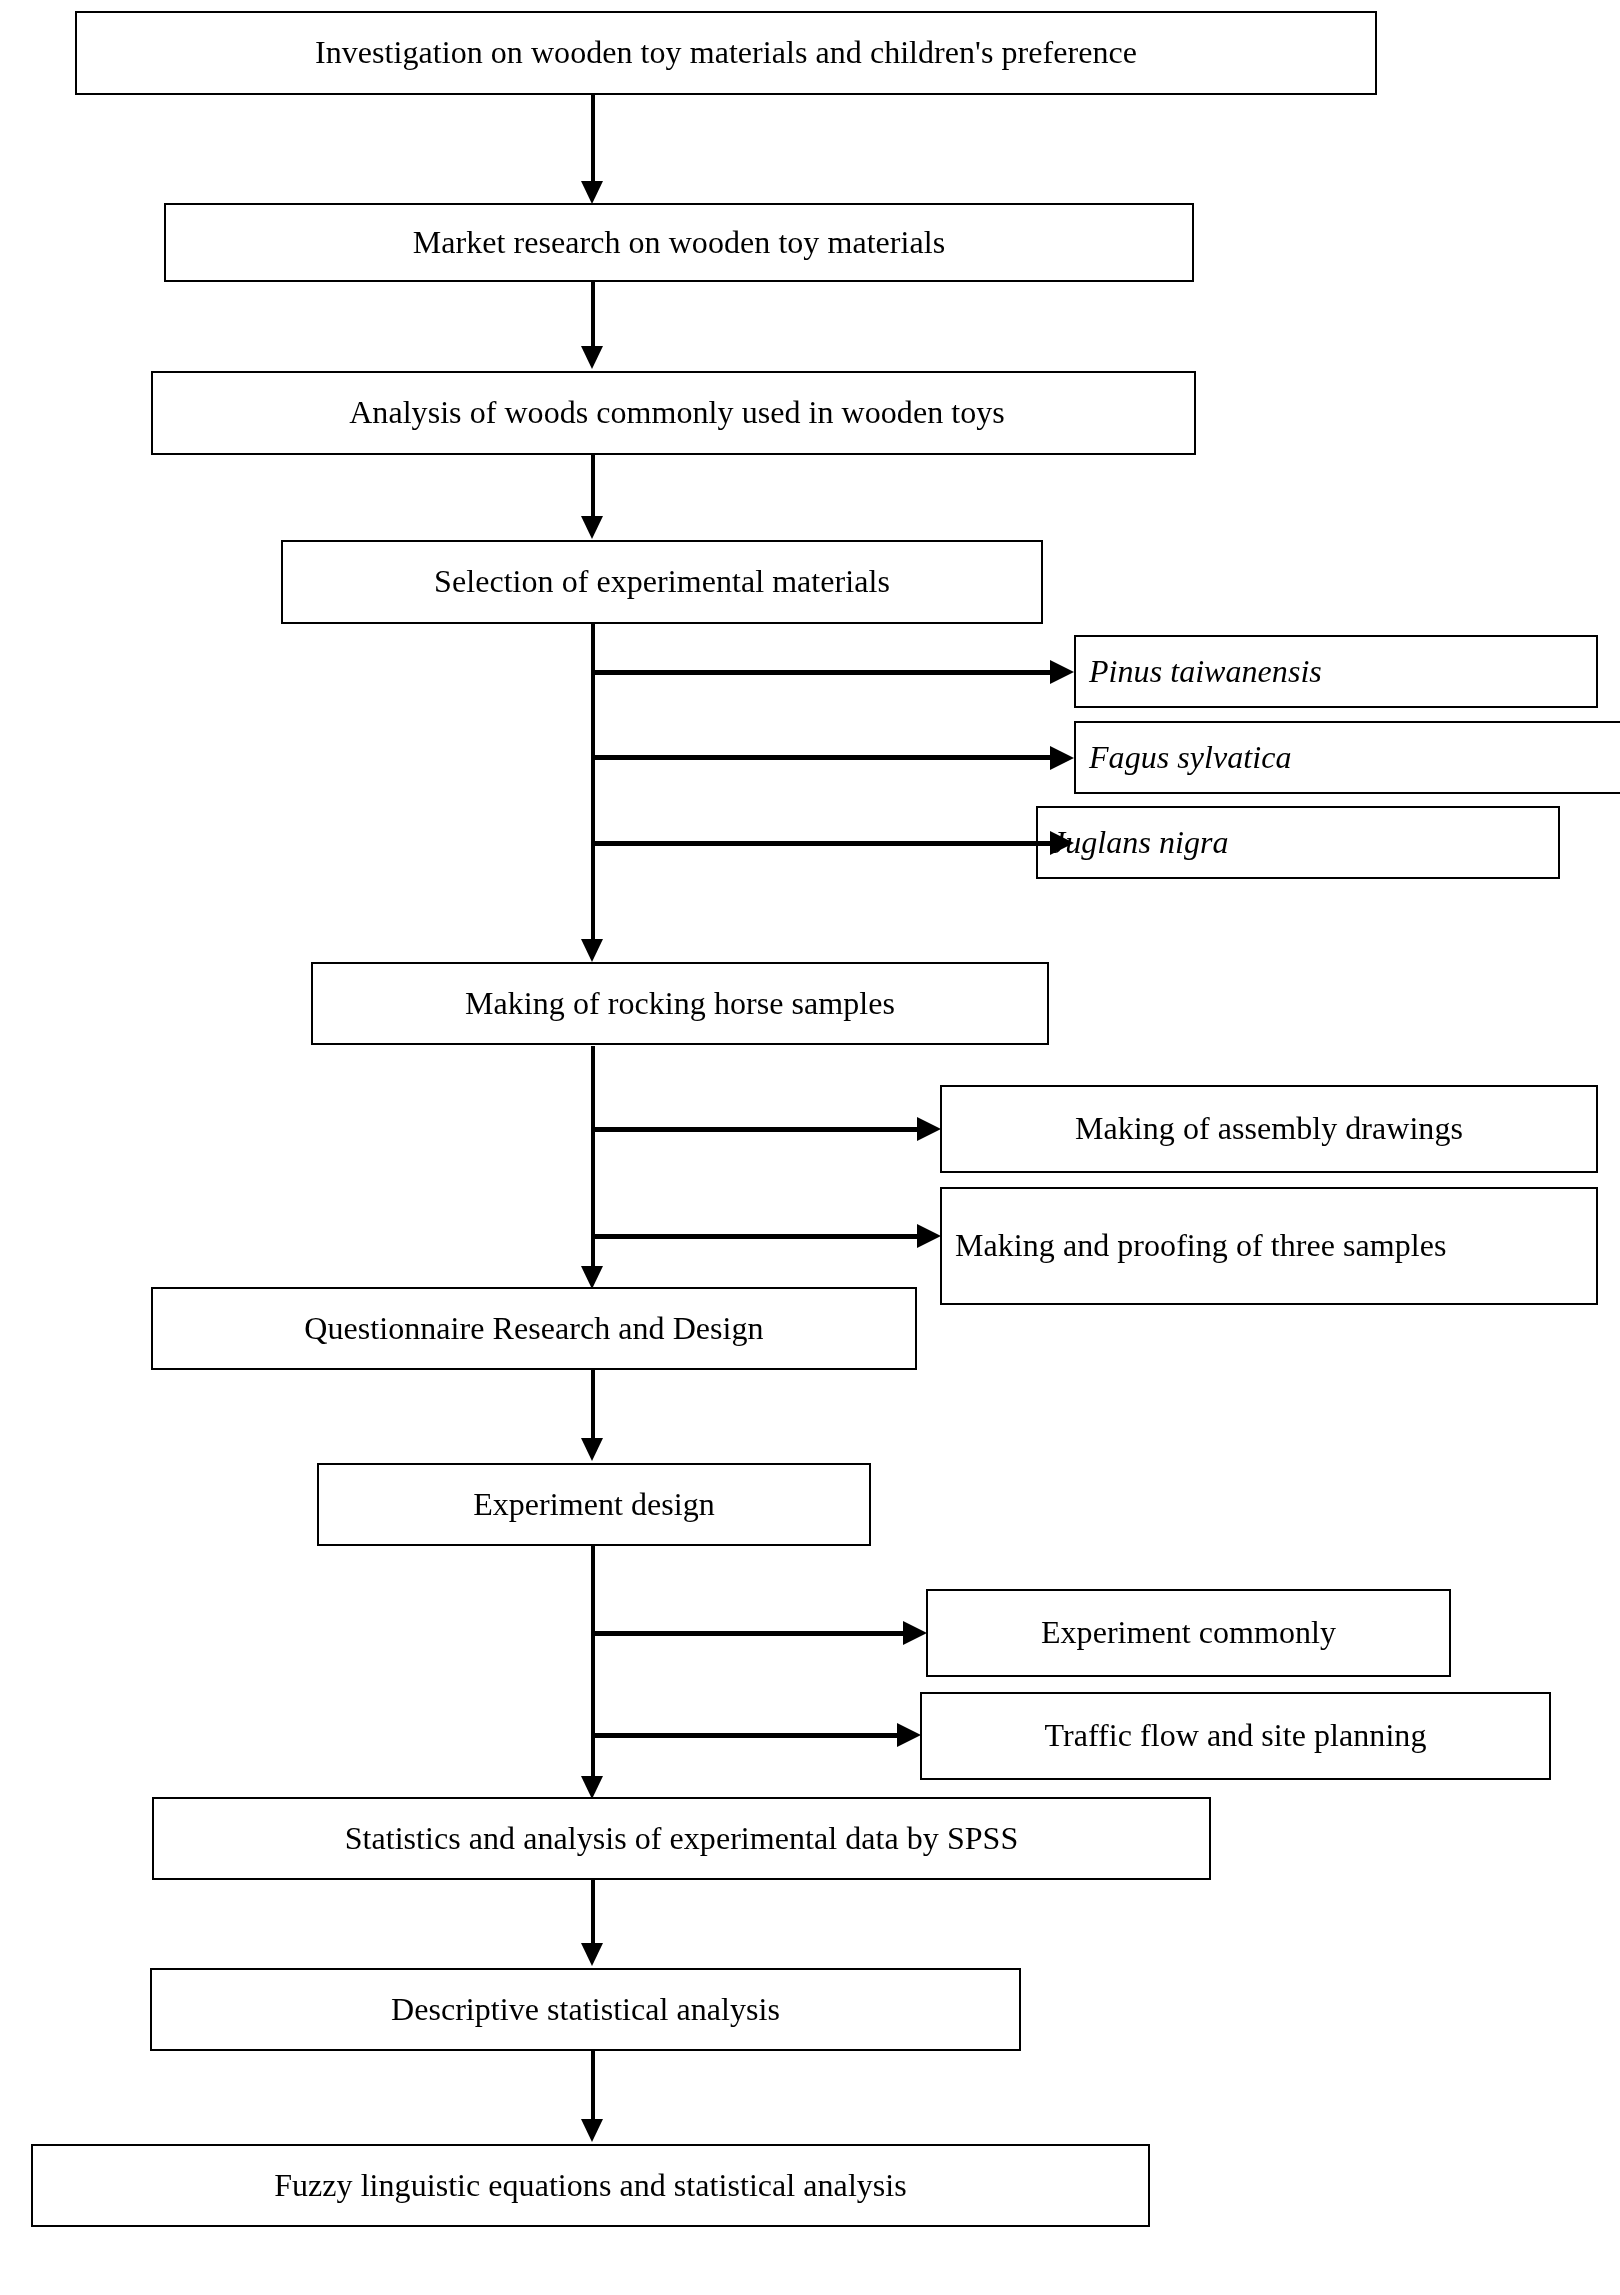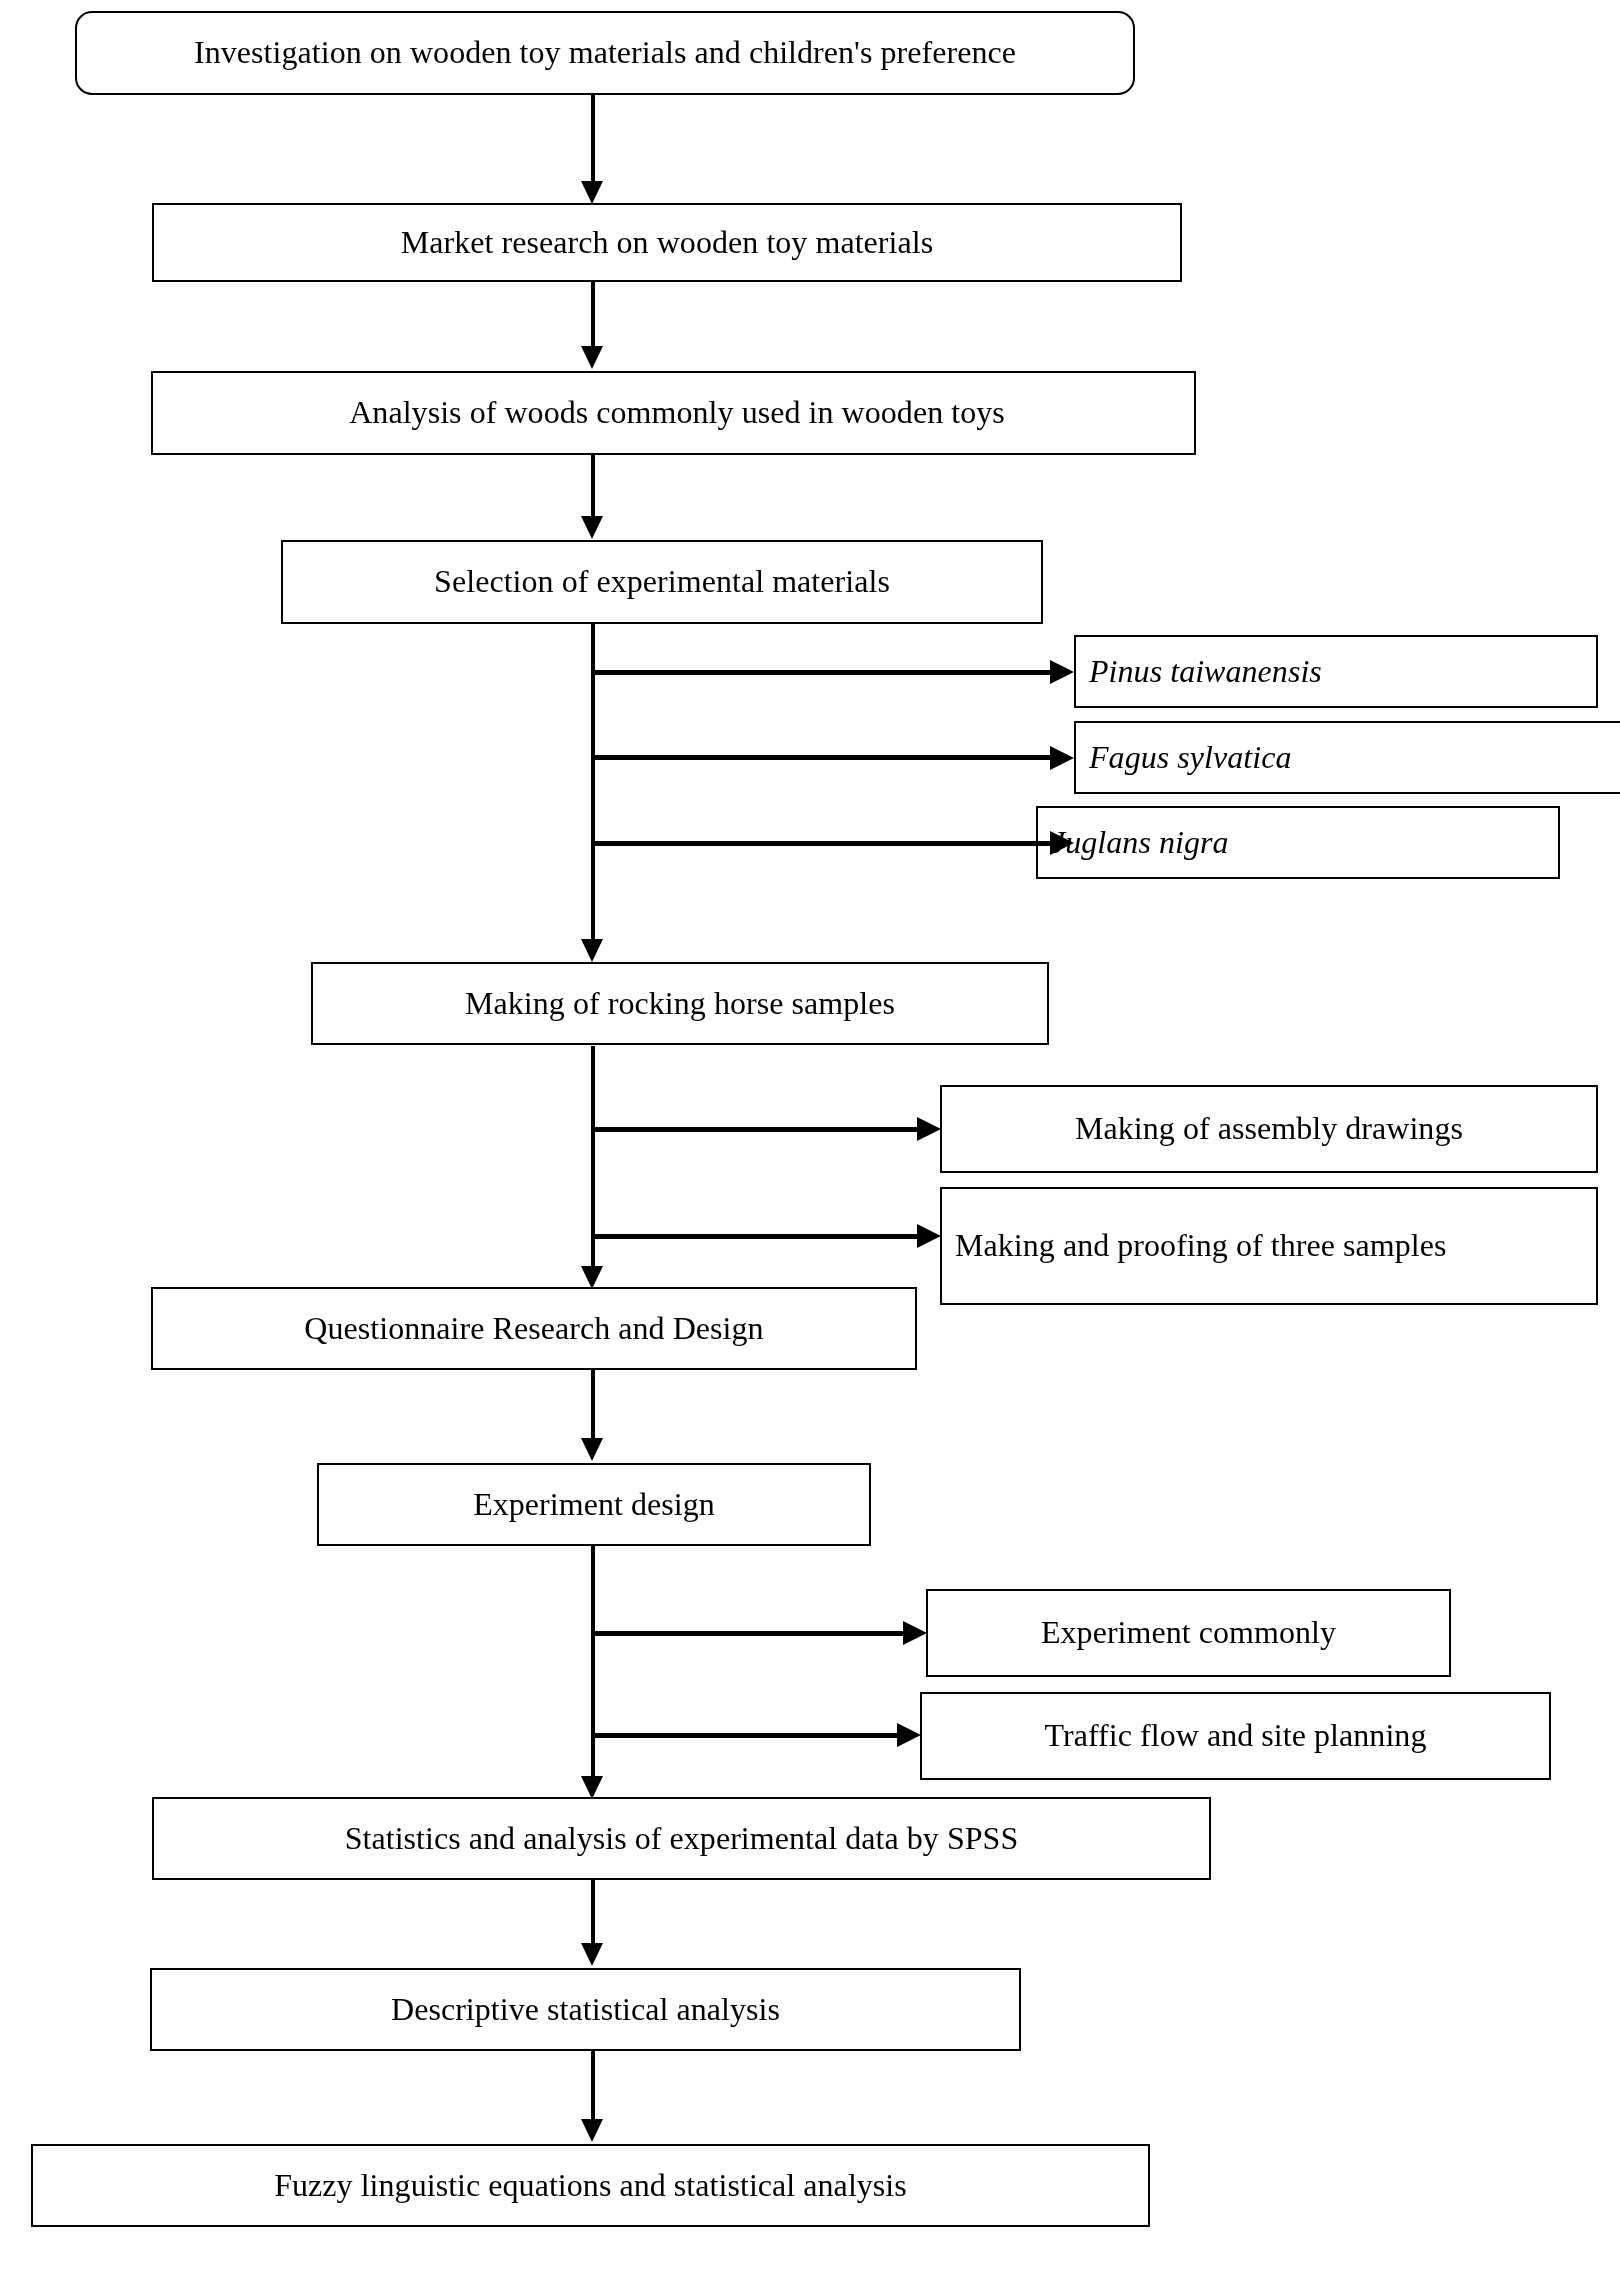--- a/index.html
+++ b/index.html
@@ -67,25 +67,25 @@
     border-top: 12.4px solid transparent;
     border-bottom: 12.4px solid transparent;
     border-left: 24px solid #000000;
   }
 </style>
 </head>
 <body>
 
 <div id="page">
 
-  <div class="node" style="left:75px; top:11px; width:1060px; height:84px;border-radius:17px;">
+  <div class="node" style="left:75px; top:11px; width:1302px; height:84px;">
     <span class="node-label">Investigation on wooden toy materials and children's preference</span>
   </div>
 
-  <div class="node" style="left:152px; top:203px; width:1030px; height:79px;">
+  <div class="node" style="left:164px; top:203px; width:1030px; height:79px;">
     <span class="node-label">Market research on wooden toy materials</span>
   </div>
 
   <div class="node" style="left:151px; top:371px; width:1045px; height:84px;padding-left:20px;">
     <span class="node-label">Analysis of woods commonly used in wooden toys</span>
   </div>
 
   <div class="node" style="left:281px; top:540px; width:762px; height:84px;text-align:center;">
     <span class="node-label">Selection of experimental materials</span>
   </div>

